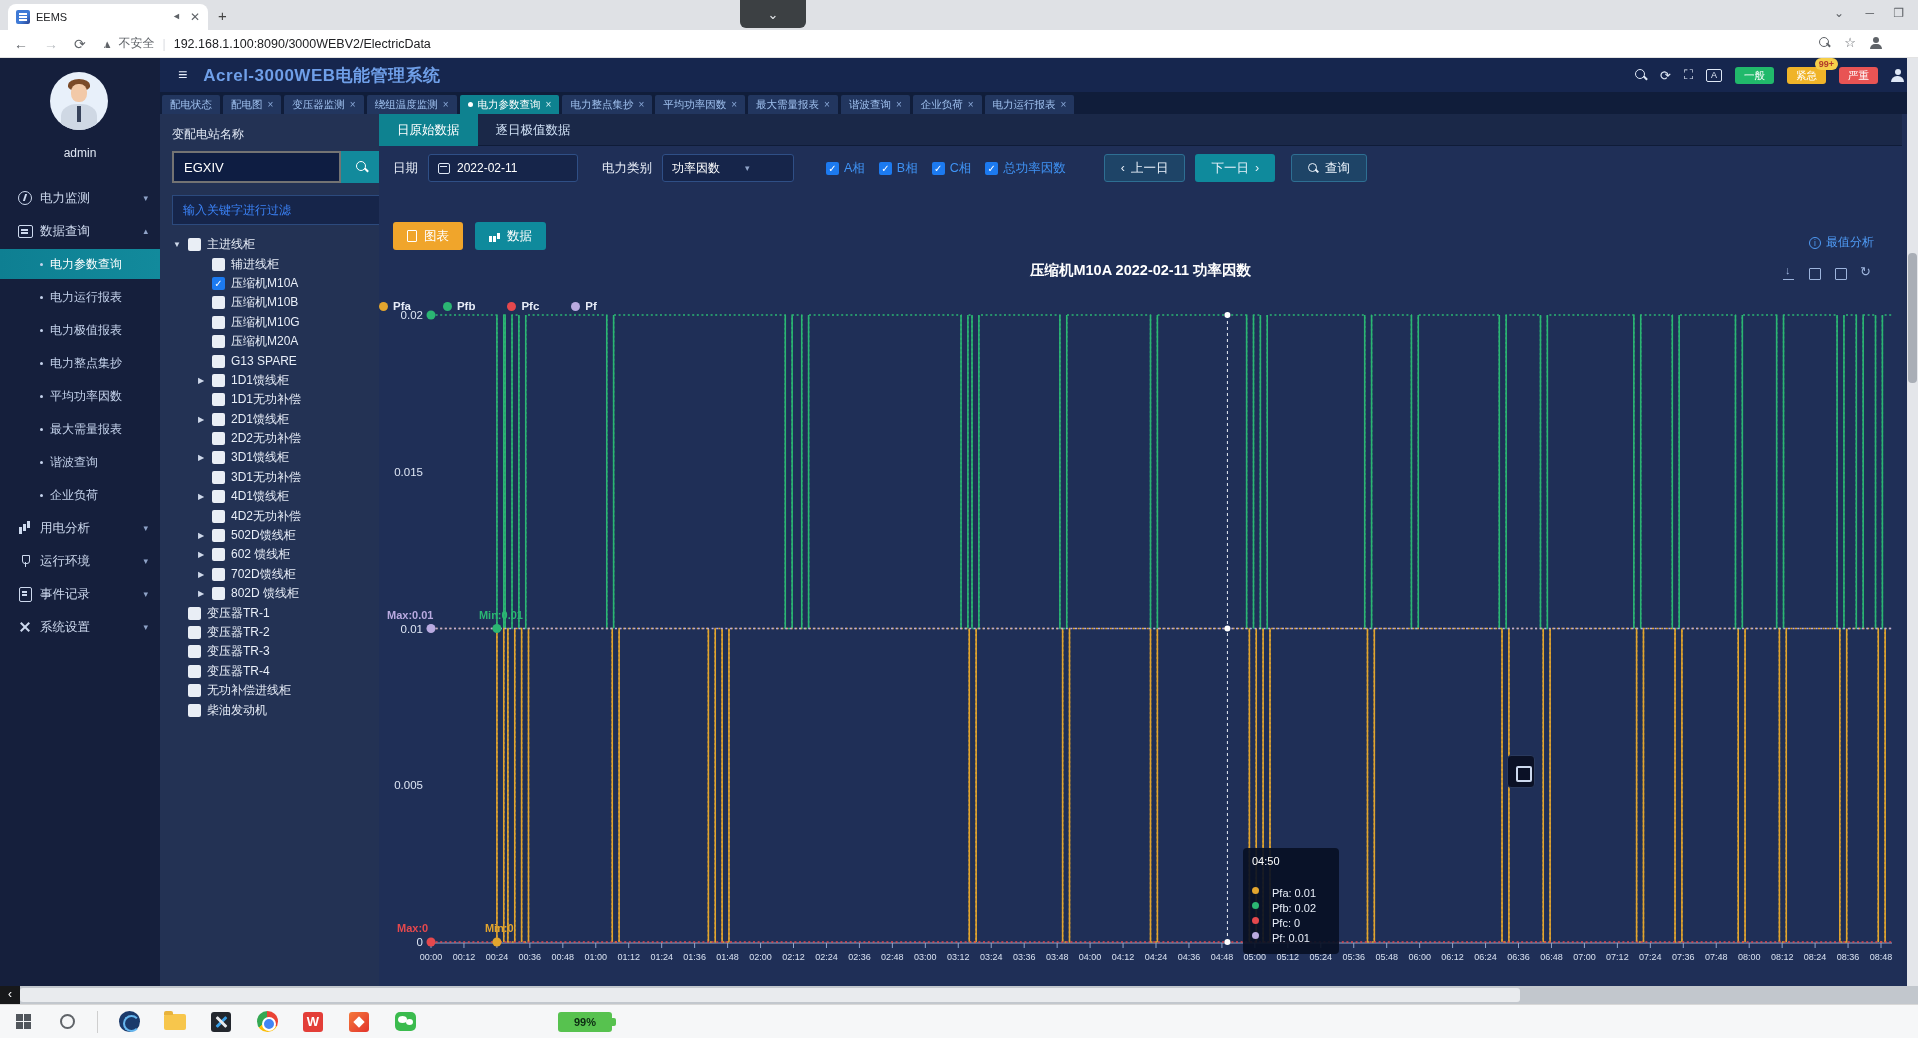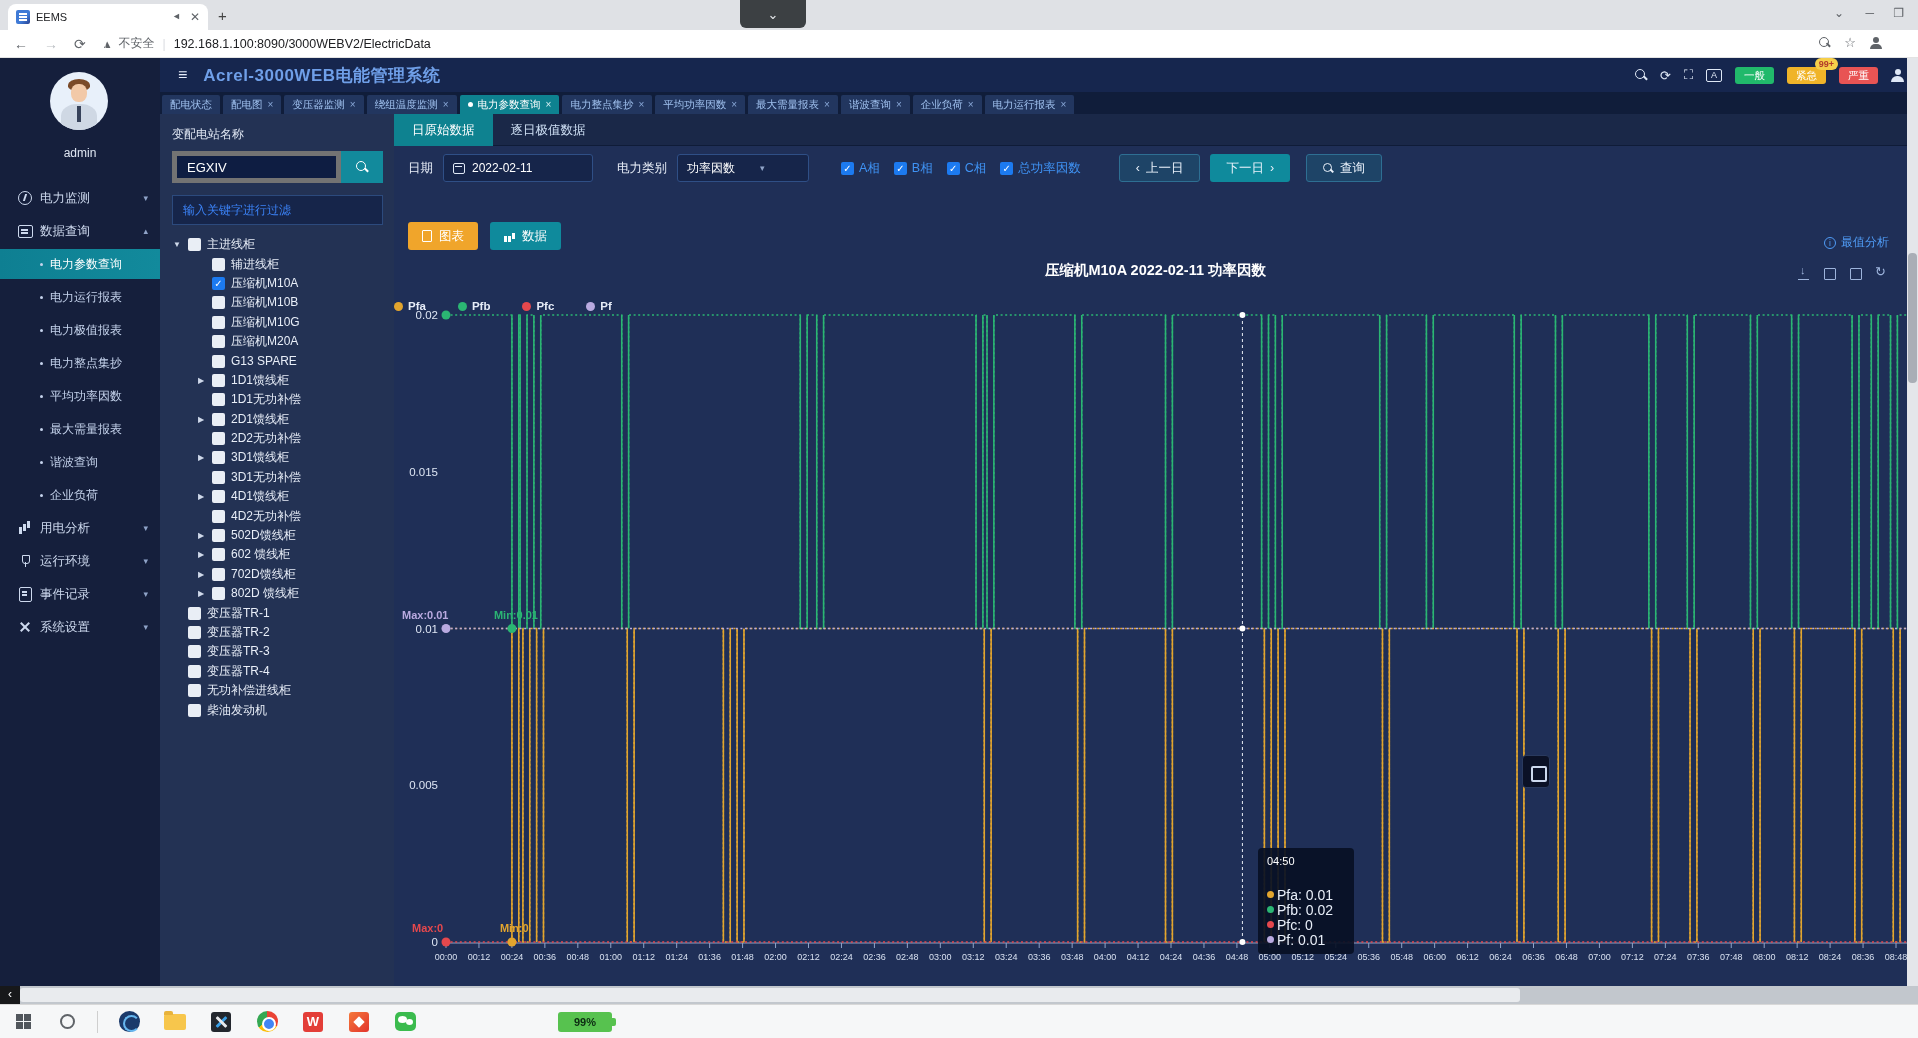--- a/index.html
+++ b/index.html
@@ -80,32 +80,32 @@
 #toptabs{position:absolute;left:160px;top:34px;width:1758px;height:22px;background:#101d3a;display:flex;align-items:flex-end;gap:3px;padding-left:2px}
 .ttab{height:19px;background:#22365f;color:#9fc0ee;font-size:10.5px;display:flex;align-items:center;padding:0 8px;gap:5px;border-radius:2px 2px 0 0}
 .ttab.active{background:#0e8290;color:#fff}
 .tdot{width:5px;height:5px;border-radius:50%;background:#fff}
 .tclose{font-size:10px;color:#89a8d8;line-height:10px}
 .ttab.active .tclose{color:#d6f0f4}
 
 #treepanel{position:absolute;left:160px;top:56px;width:235px;height:872px;background:#233254;padding:12px 12px 0 12px}
 #stlabel{color:#dfe6f2;font-size:12px;margin-bottom:8px}
 #searchrow{display:flex;height:32px;margin-bottom:12px}
-#stinput{flex:1;background:#0e1d42;border:5px solid #737373;color:#fff;font-size:13px;padding:0 10px;display:flex;align-items:center}
+#stinput{flex:1;background:#0e1d42;border:2px solid #737373;color:#fff;font-size:13px;padding:0 10px;display:flex;align-items:center}
 #stbtn{width:42px;background:#128a9c;display:flex;align-items:center;justify-content:center}
 .tmag{width:12px;height:12px;position:relative}
 .tmag:before{content:"";position:absolute;width:8px;height:8px;border:1.7px solid #fff;border-radius:50%}
 .tmag:after{content:"";position:absolute;left:8px;top:8px;width:5px;height:1.7px;background:#fff;transform:rotate(45deg)}
 #filterinput{height:30px;background:#16254a;border:1px solid #2c4a7d;color:#3b82f6;font-size:12px;display:flex;align-items:center;padding:0 10px;margin-bottom:10px}
 .trow{display:flex;align-items:center;height:19.4px;gap:6px;color:#e8eef8;font-size:12px}
 .texp{width:10px;font-size:8px;color:#cfd9ea;flex:none;text-align:center}
 .cb{width:13px;height:13px;border-radius:2px;background:#e9eef5;flex:none}
 .cb.checked{background:#1c7af0;color:#fff;font-size:10px;line-height:13px;text-align:center}
 
-#main{position:absolute;left:394px;top:56px;width:1523px;height:893px;background:#1f2f57}
+#main{position:absolute;left:379px;top:56px;width:1523px;height:893px;background:#1f2f57}
 #ctabs{position:absolute;left:0;top:0;width:100%;height:32px;background:#1a2848;border-bottom:1px solid #0f1c38;display:flex}
 .ctab{height:32px;display:flex;align-items:center;padding:0 18px;color:#cfe0f5;font-size:12.5px}
 .ctab.active{background:#0e8290;color:#fff}
 #filters{position:absolute;left:0;top:38px;width:100%;height:32px;display:flex;align-items:center;gap:10px;padding-left:14px;color:#e8eef8;font-size:12.5px}
 .inp{height:28px;background:#16254a;border:1px solid #2f4f86;border-radius:3px;color:#fff;font-size:12px;display:flex;align-items:center;padding:0 9px;gap:7px}
 .cal{width:12px;height:11px;border:1.4px solid #dfe8f6;border-radius:2px;position:relative}
 .cal:before{content:"";position:absolute;left:1px;top:2px;width:7px;height:1.3px;background:#dfe8f6}
 .selarr{font-size:9px;color:#8fa3c8;margin-left:18px}
 .phase{display:flex;align-items:center;gap:5px;color:#3f93f5}
 .pcb{width:13px;height:13px;border-radius:2px;background:#1c7af0;color:#fff;font-size:10px;line-height:13px;text-align:center}
@@ -130,21 +130,21 @@
 .tbx-dl:before{content:"↓";position:absolute;left:3px;top:-2px;font-size:11px}
 .tbx-dl:after{content:"";position:absolute;left:1px;bottom:0;width:11px;height:1.5px;background:#9db4dc}
 .tbx-box:before{content:"";position:absolute;left:1px;top:2px;width:10px;height:10px;border:1.4px solid #9db4dc;border-radius:1px}
 .tbx-ref:before{content:"↻";position:absolute;left:0;top:-2px;font-size:13px}
 #legend{position:absolute;left:0;top:186px;width:100%;display:flex;justify-content:flex-start;gap:32px;z-index:3}
 .lgi{display:flex;align-items:center;gap:5px;color:#e6ecf7;font-size:11.5px;font-weight:bold}
 .lgd{width:9px;height:9px;border-radius:50%}
 #chartbox{position:absolute;left:4px;top:191px;width:1512px;height:680px}
 #tooltip{position:absolute;left:864px;top:734px;width:96px;background:rgba(8,16,36,.92);border-radius:4px;padding:7px 9px;z-index:5}
 #tooltip .tt-time{color:#fff;font-size:11px;margin-bottom:20px}
-.ttrow{display:flex;align-items:center;gap:3px;color:#e8eef8;font-size:14px;height:15px}
+.ttrow{display:flex;align-items:flex-start;gap:13px;color:#e8eef8;font-size:11px;height:15px}
 .ttd{width:7px;height:7px;border-radius:50%}
 #floatwidget{position:absolute;left:1128px;top:641px;width:28px;height:33px;background:#0b1126;border-radius:4px;border:1px solid #2a3a5e}
 #floatwidget:before{content:"";position:absolute;left:8px;top:10px;width:12px;height:12px;border:2px solid #cdd9ee;border-radius:2px}
 
 #vscroll{position:absolute;right:0;top:58px;width:11px;height:928px;background:#e4e6ea}
 #vthumb{position:absolute;left:1px;top:195px;width:9px;height:130px;background:#a9aeb6;border-radius:4px}
 #hscroll{position:absolute;left:0;top:986px;width:1918px;height:18px;background:#c2c7cd}
 #harrow{position:absolute;left:0;top:0;width:20px;height:18px;background:#17181a;color:#fff;font-size:12px;text-align:center;line-height:17px}
 #hthumb{position:absolute;left:20px;top:2px;width:1500px;height:14px;background:#e9ebee;border-radius:3px}
 

